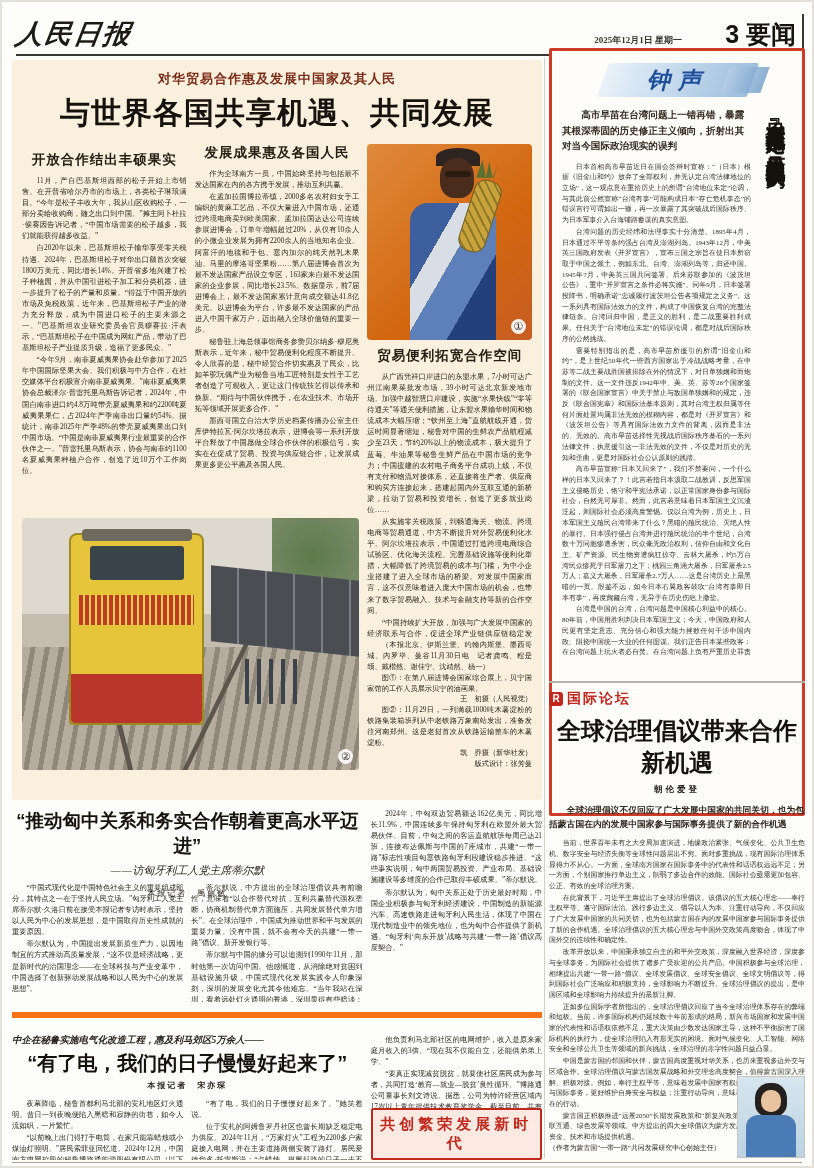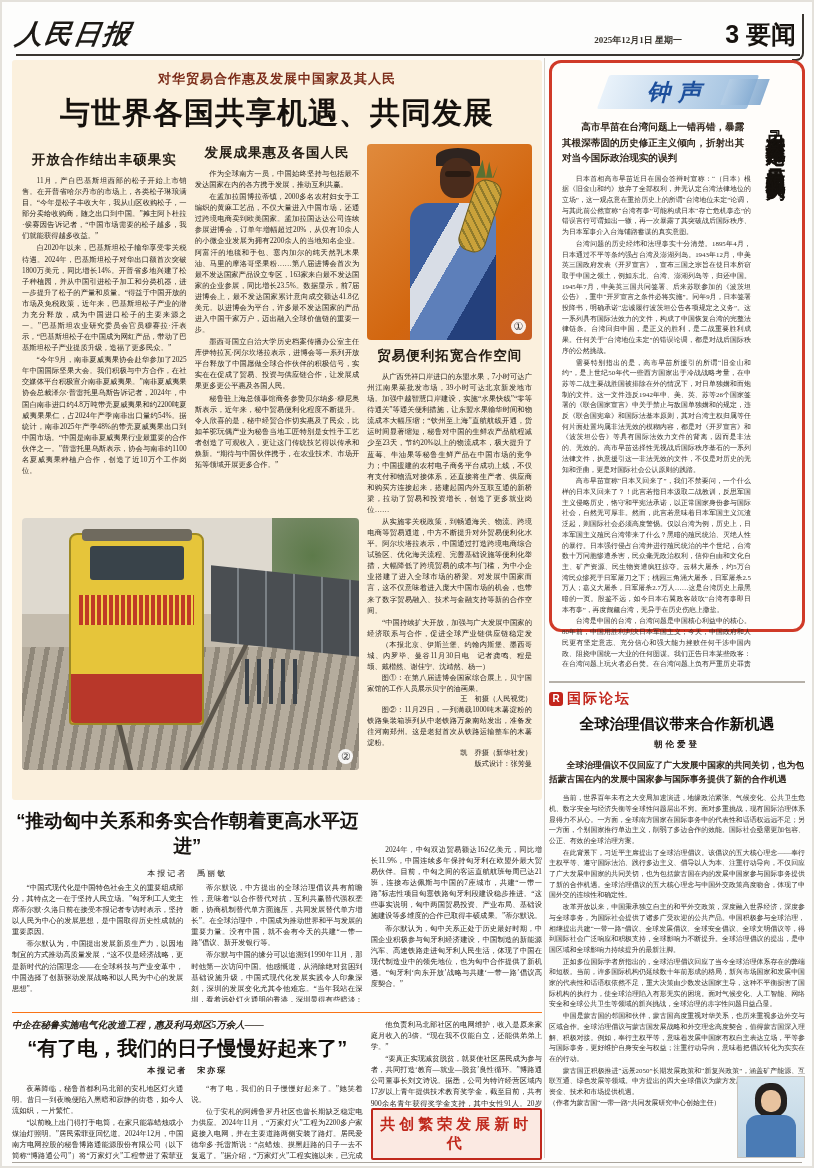--- a/index.html
+++ b/index.html
@@ -57,22 +57,22 @@
   .p1-body{position:absolute;left:26%;top:30%;width:52%;height:70%;border-radius:18px 18px 0 0;
            background:linear-gradient(120deg,#3d5f9e 0 30%,#d8dde6 30% 45%,#5d7fba 45% 70%,#24407c 70%);}
   .p1-pine{position:absolute;left:60%;top:18%;width:26px;height:72px;border-radius:12px;transform:rotate(18deg);
            background:repeating-linear-gradient(45deg,#caa23a 0 5px,#8f7a2c 5px 7px),#caa23a;border:1px solid #6d5c20;}
   .p1-leaf{position:absolute;left:66%;top:8%;width:22px;height:18px;background:#5a7032;clip-path:polygon(0 100%,30% 0,45% 100%,60% 10%,75% 100%,100% 30%,80% 100%);}
   .credits{font-size:7.2px;line-height:1.5;text-align:justify;margin-top:3px;}
   .credits p{margin:0;text-indent:2em;}
   .credits .sig{text-align:right;text-indent:0;}
   
   .vrule{position:absolute;left:544px;top:58px;bottom:10px;border-left:1px solid #d4cfc7;}
-  .zsbox{position:absolute;left:549px;top:48px;width:256px;height:572px;border:3px solid #d03a28;
-         border-radius:12px;background:#fffdfa;box-sizing:border-box;padding:10px 8px 8px 10px;margin-top:12px;}
+  .zsbox{position:absolute;left:549px;top:48px;width:256px;height:768px;border:3px solid #d03a28;
+         border-radius:2px;background:#fffdfa;box-sizing:border-box;padding:10px 8px 8px 10px;}
   .zslogo{position:relative;width:150px;height:34px;margin:2px auto 10px;}
   .zslogo .bg1{position:absolute;inset:0;transform:skewX(-20deg);
                background:linear-gradient(90deg,#e9f2fa,#9dbede);border-radius:2px;}
   .zslogo .bg2{position:absolute;right:-12px;top:4px;width:40px;height:26px;transform:skewX(-20deg);
                background:linear-gradient(90deg,#b7cfe6,#6f9cc9);opacity:.8;}
   .zslogo .txt{position:relative;text-align:center;font-size:23px;font-weight:bold;font-style:italic;
                color:#1d4f9c;font-family:"Liberation Sans",sans-serif;letter-spacing:8px;line-height:34px;}
   .zs-flex{display:flex;gap:7px;height:552px;}
   .zs-left{flex:1;overflow:hidden;display:flex;flex-direction:column;}
   .zs-summary{font-weight:bold;font-size:9.6px;line-height:1.62;margin:0 0 8px;text-indent:2em;color:#33291f;}
@@ -80,43 +80,43 @@
   .zs-body p{margin:0 0 1px;text-indent:2em;}
   .zs-vert{flex:none;width:36px;writing-mode:vertical-rl;text-orientation:upright;
            font-family:"Liberation Sans",sans-serif;font-weight:bold;font-size:19.5px;line-height:36px;
            letter-spacing:1px;color:#15110d;}
   .sep{position:absolute;left:549px;top:681px;width:256px;border-top:2px solid #b5b0a8;}
   .forum{position:absolute;left:549px;top:690px;width:256px;height:468px;}
   .forum-label{display:flex;align-items:center;gap:4px;color:#c3261c;font-weight:bold;
                font-family:"Liberation Sans",sans-serif;font-size:14px;letter-spacing:2px;}
   .forum-logo{width:14px;height:14px;background:#c3261c;color:#fff;font-size:10px;line-height:14px;
               text-align:center;border-radius:3px;letter-spacing:0;flex:none;}
-  .forum-headline{text-align:center;font-size:15px;font-weight:bold;font-family:"Liberation Sans",sans-serif;
+  .forum-headline{text-align:center;font-size:24px;font-weight:bold;font-family:"Liberation Sans",sans-serif;
                   margin:7px 0 5px;color:#15110d;}
   .forum-author{text-align:center;font-size:8.5px;letter-spacing:3px;margin-bottom:7px;font-weight:bold;}
   .forum-summary{font-weight:bold;font-size:8.8px;line-height:1.6;text-indent:2em;margin-bottom:7px;color:#33291f;}
   .forum-body{font-size:6.9px;line-height:1.55;text-align:justify;height:302px;overflow:hidden;color:#33302b;}
   .forum-body p{margin:0 0 1px;text-indent:2em;}
   .forum-note{font-size:6.9px;text-align:left;margin-top:3px;width:180px;}
   .author-photo{position:absolute;right:0;bottom:0;width:66px;height:80px;border:1px solid #c9c4bc;
                 background:linear-gradient(#d7e6ef,#bcd2e2);overflow:hidden;}
   .ap-hair{position:absolute;left:17px;top:6px;width:32px;height:34px;background:#24201e;border-radius:45% 45% 40% 40%;}
   .ap-face{position:absolute;left:23px;top:13px;width:20px;height:22px;background:#e8c39f;border-radius:45%;}
   .ap-coat{position:absolute;left:8px;top:38px;width:50px;height:44px;background:#4a7bb5;border-radius:12px 12px 0 0;}
   
   .hungary{position:absolute;left:12px;top:808px;width:530px;height:194px;}
   .hu-grid{display:grid;grid-template-columns:1fr 1fr 1fr;gap:8px;grid-template-rows:66px 1fr;
            grid-template-areas:"h h c3" "c1 c2 c3";height:100%;overflow:hidden;}
   .hu-head{grid-area:h;text-align:center;}
   .hu-headline{font-size:18.5px;font-weight:bold;font-family:"Liberation Sans",sans-serif;color:#15110d;}
   .hu-sub{font-size:11px;font-style:italic;margin-top:5px;font-family:"DejaVu Serif",serif;color:#2b241c;}
   .hu-by{font-size:8px;margin-top:10px;letter-spacing:2px;font-weight:normal;}
-  .huc1{grid-area:c1;}.huc2{grid-area:c2;}.huc3{grid-area:c3;margin-top:36px;}
-  
-  .power{position:absolute;left:12px;top:1012px;width:530px;height:148px;border-top:1px solid #f97316;padding-top:6px;box-sizing:border-box;}
+  .huc1{grid-area:c1;}.huc2{grid-area:c2;}.huc3{grid-area:c3;}
+  
+  .power{position:absolute;left:12px;top:1012px;width:530px;height:148px;border-top:6px solid #f97316;padding-top:16px;box-sizing:border-box;}
   .pw-grid{display:grid;grid-template-columns:1fr 1fr 1fr;gap:8px;grid-template-rows:56px 1fr;
            grid-template-areas:"h h c3" "c1 c2 c3";height:100%;overflow:hidden;}
   .pw-head{grid-area:h;}
   .pw-kicker{font-size:9.5px;font-weight:bold;font-style:italic;color:#2b241c;margin:0 0 3px;}
   .pw-headline{text-align:center;font-size:20px;font-weight:bold;font-family:"Liberation Sans",sans-serif;color:#15110d;}
   .pw-by{text-align:center;font-size:8px;margin-top:3px;letter-spacing:2px;font-weight:bold;}
   .pwc1{grid-area:c1;}.pwc2{grid-area:c2;}.pwc3{grid-area:c3;display:flex;flex-direction:column;}
   .redbox{margin-top:auto;border:2px solid #c0281c;background:#fbe9e2;color:#c0281c;font-weight:bold;
           font-family:"Liberation Sans",sans-serif;text-align:center;font-size:15px;letter-spacing:4px;
           padding:5px 0;border-radius:2px;}
@@ -149,22 +149,22 @@
             <p>11月，产自巴基斯坦西部的松子开始上市销售。在开普省哈尔丹市的市场上，各类松子琳琅满目。“今年是松子丰收大年，我从山区收购松子，一部分卖给收购商，随之出口到中国。”摊主阿卜杜拉·侯赛因告诉记者，“中国市场需要的松子越多，我们就能获得越多收益。”</p>
             <p>自2020年以来，巴基斯坦松子输华享受零关税待遇。2024年，巴基斯坦松子对华出口额首次突破1800万美元，同比增长14%。开普省多地兴建了松子种植园，并从中国引进松子加工和分类机器，进一步提升了松子的产量和质量。“得益于中国开放的市场及免税政策，近年来，巴基斯坦松子产业的潜力充分释放，成为中国进口松子的主要来源之一。”巴基斯坦农业研究委员会官员穆赛拉·汗表示，“巴基斯坦松子在中国成为网红产品，带动了巴基斯坦松子产业提质升级，造福了更多民众。”</p>
             <p>“今年9月，南非夏威夷果协会赴华参加了2025年中国国际坚果大会。我们积极与中方合作，在社交媒体平台积极宣介南非夏威夷果。”南非夏威夷果协会总裁泽尔·普雷托里乌斯告诉记者，2024年，中国自南非进口约4.8万吨带壳夏威夷果和约2200吨夏威夷果果仁，占2024年产季南非出口量约54%。据统计，南非2025年产季48%的带壳夏威夷果出口到中国市场。“中国是南非夏威夷果行业最重要的合作伙伴之一。”普雷托里乌斯表示，协会与南非约1100名夏威夷果种植户合作，创造了近10万个工作岗位。</p>
           </div>
       </div>
       <div class="c2">
         <div class="subhead" style="margin-top:0">发展成果惠及各国人民</div>
         <div class="coltext">
             <p>作为全球南方一员，中国始终坚持与包括最不发达国家在内的各方携手发展，推动互利共赢。</p>
             <p>在孟加拉国博拉蒂镇，2000多名农村妇女手工编织的黄麻工艺品，不仅大量进入中国市场，还通过跨境电商卖到欧美国家。孟加拉国达达公司连续参展进博会，订单年增幅超过20%，从仅有10余人的小微企业发展为拥有2200余人的当地知名企业。阿富汗的地毯和手包、塞内加尔的纯天然乳木果油、马里的摩洛哥坚果粉……第八届进博会首次为最不发达国家产品设立专区，163家来自最不发达国家的企业参展，同比增长23.5%。数据显示，前7届进博会上，最不发达国家累计意向成交额达41.8亿美元。以进博会为平台，许多最不发达国家的产品进入中国千家万户，迈出融入全球价值链的重要一步。</p>
+            <p>秘鲁驻上海总领事馆商务参赞贝尔纳多·穆尼奥斯表示，近年来，秘中贸易便利化程度不断提升。令人欣喜的是，秘中经贸合作切实惠及了民众，比如羊驼玩偶产业为秘鲁当地工匠特别是女性手工艺者创造了可观收入，更让这门传统技艺得以传承和焕新。“期待与中国伙伴携手，在农业技术、市场开拓等领域开展更多合作。”</p>
             <p>墨西哥国立自治大学历史档案传播办公室主任库伊特拉瓦·阿尔坎塔拉表示，进博会等一系列开放平台释放了中国愿做全球合作伙伴的积极信号，实实在在促成了贸易、投资与供应链合作，让发展成果更多更公平惠及各国人民。</p>
-            <p>秘鲁驻上海总领事馆商务参赞贝尔纳多·穆尼奥斯表示，近年来，秘中贸易便利化程度不断提升。令人欣喜的是，秘中经贸合作切实惠及了民众，比如羊驼玩偶产业为秘鲁当地工匠特别是女性手工艺者创造了可观收入，更让这门传统技艺得以传承和焕新。“期待与中国伙伴携手，在农业技术、市场开拓等领域开展更多合作。”</p>
           </div>
       </div>
       <div class="c3">
         <div class="photo1">
           <div class="p1-wrap"></div>
           <div class="p1-head"></div>
           <div class="p1-glass"></div>
           <div class="p1-body"></div>
           <div class="p1-leaf"></div>
           <div class="p1-pine"></div>
@@ -247,20 +247,21 @@
       <div class="ap-hair"></div>
       <div class="ap-face"></div>
       <div class="ap-coat"></div>
     </div>
   </div>
 
   <div class="hungary">
     <div class="hu-grid">
       <div class="hu-head">
         <div class="hu-headline">“推动匈中关系和务实合作朝着更高水平迈进”</div>
+        <div class="hu-sub">——访匈牙利工人党主席蒂尔默</div>
         <div class="hu-by">本报记者　禹丽敏</div>
       </div>
       <div class="huc1 coltext">
           <p>“中国式现代化是中国特色社会主义的重要组成部分，其特点之一在于坚持人民立场。”匈牙利工人党主席蒂尔默·久洛日前在接受本报记者专访时表示，坚持以人民为中心的发展思想，是中国取得历史性成就的重要原因。</p>
           <p>蒂尔默认为，中国提出发展新质生产力，以因地制宜的方式推动高质量发展，“这不仅是经济战略，更是新时代的治国理念——在全球科技与产业变革中，中国选择了创新驱动发展战略和以人民为中心的发展思想”。</p>
         </div>
       <div class="huc2 coltext">
           <p>蒂尔默说，中方提出的全球治理倡议具有前瞻性，意味着“以合作替代对抗，互利共赢替代强权垄断，协商机制替代单方面施压，共同发展替代单方增长”。在全球治理中，中国成为推动世界和平与发展的重要力量。没有中国，就不会有今天的共建“一带一路”倡议、新开发银行等。</p>
           <p>蒂尔默与中国的缘分可以追溯到1990年11月，那时他第一次访问中国。他感慨道，从消除绝对贫困到基础设施升级，中国式现代化发展实践令人印象深刻，深圳的发展变化尤其令他难忘。“当年我站在深圳，看着远处灯火通明的香港，深圳显得有些暗淡；多年后，当我站在香港，看着远处灯火通明的深圳，不禁惊叹——深圳作为中国改革开放的窗口，变化是如此巨大！”</p>
         </div>

